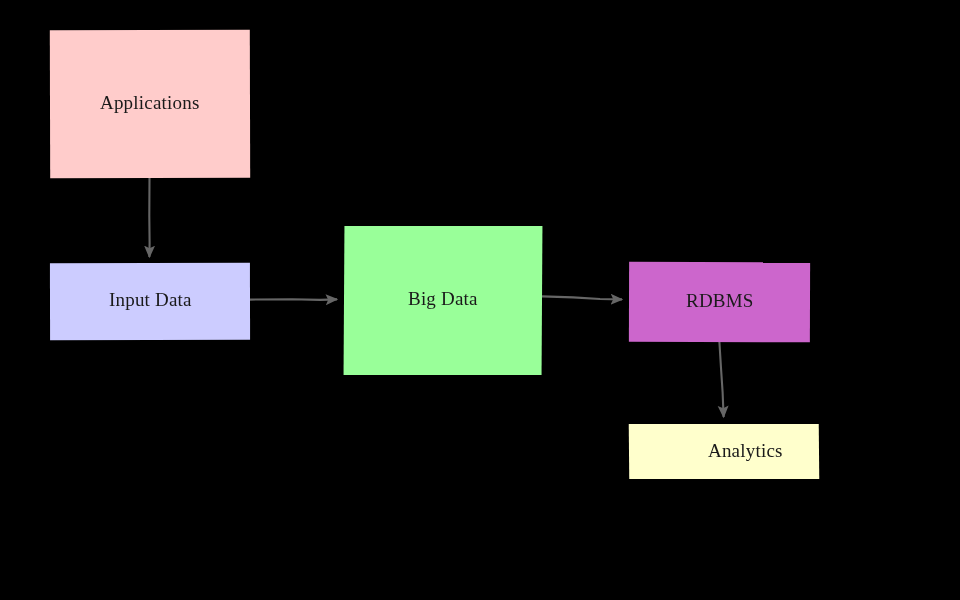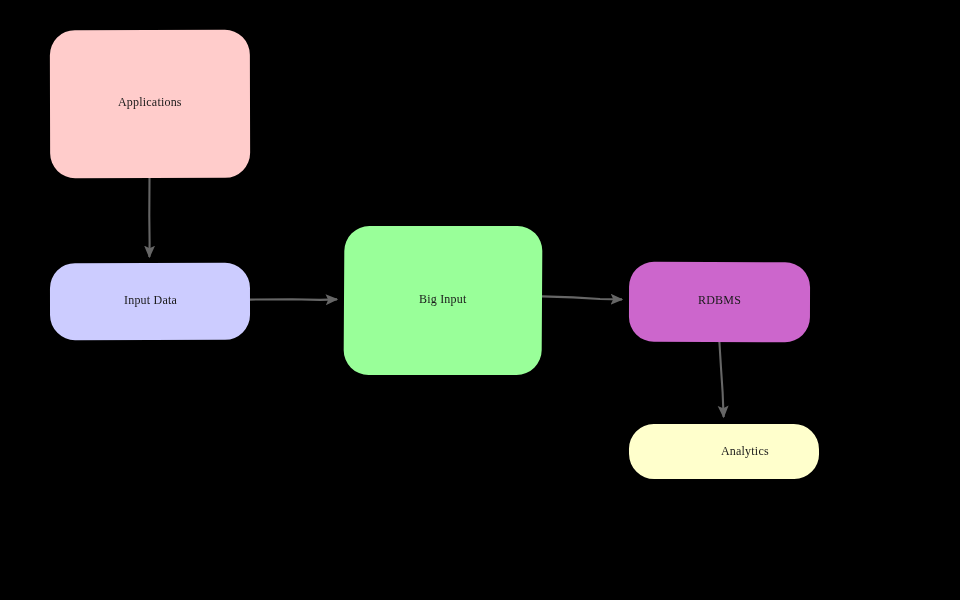--- a/index.html
+++ b/index.html
@@ -29,25 +29,24 @@
     pointer-events: none;
   }
   .node {
     position: absolute;
     box-sizing: border-box;
     display: flex;
     align-items: center;
     justify-content: center;
     color: #1a1a1a;
     font-family: "Liberation Serif", "DejaVu Serif", serif;
-    font-size: 12px;
+    font-size: 19px;
     line-height: 1;
     letter-spacing: 0.2px;
     text-align: center;
-    border-radius: 25px;
   }
   .node-label {
     display: block;
     white-space: nowrap;
   }
   
   #node-applications {
     left: 50px;  top: 30px;  width: 200px; height: 148px;
     background: #ffcccb;
     transform: rotate(-0.15deg);
@@ -115,21 +114,21 @@
 
   <div class="node" id="node-applications" style="left: 50px; top: 30px; width: 200px; height: 148px; background: rgb(255, 204, 203); color: rgb(26, 26, 26);">
     <span class="node-label">Applications</span>
   </div>
 
   <div class="node" id="node-input-data" style="left: 50px; top: 263px; width: 200px; height: 77px; background: rgb(204, 204, 255); color: rgb(26, 26, 26);">
     <span class="node-label">Input Data</span>
   </div>
 
   <div class="node" id="node-big-data" style="left: 344px; top: 226px; width: 198px; height: 149px; background: rgb(153, 255, 153); color: rgb(26, 26, 26);">
-    <span class="node-label">Big Input</span>
+    <span class="node-label">Big Data</span>
   </div>
 
   <div class="node" id="node-rdbms" style="left: 629px; top: 262px; width: 181px; height: 80px; background: rgb(204, 102, 204); color: rgb(26, 26, 26);">
     <span class="node-label">RDBMS</span>
   </div>
 
   <div class="node" id="node-analytics" style="left: 629px; top: 424px; width: 190px; height: 55px; background: rgb(255, 255, 204); color: rgb(26, 26, 26);">
     <span class="node-label">Analytics</span>
   </div>
 

